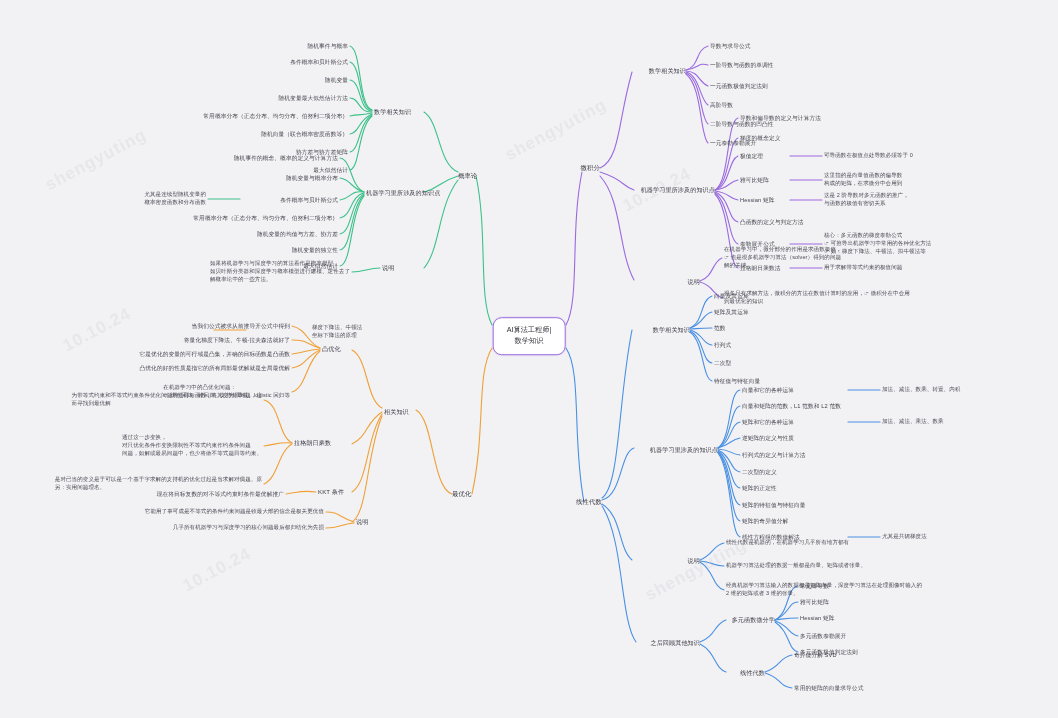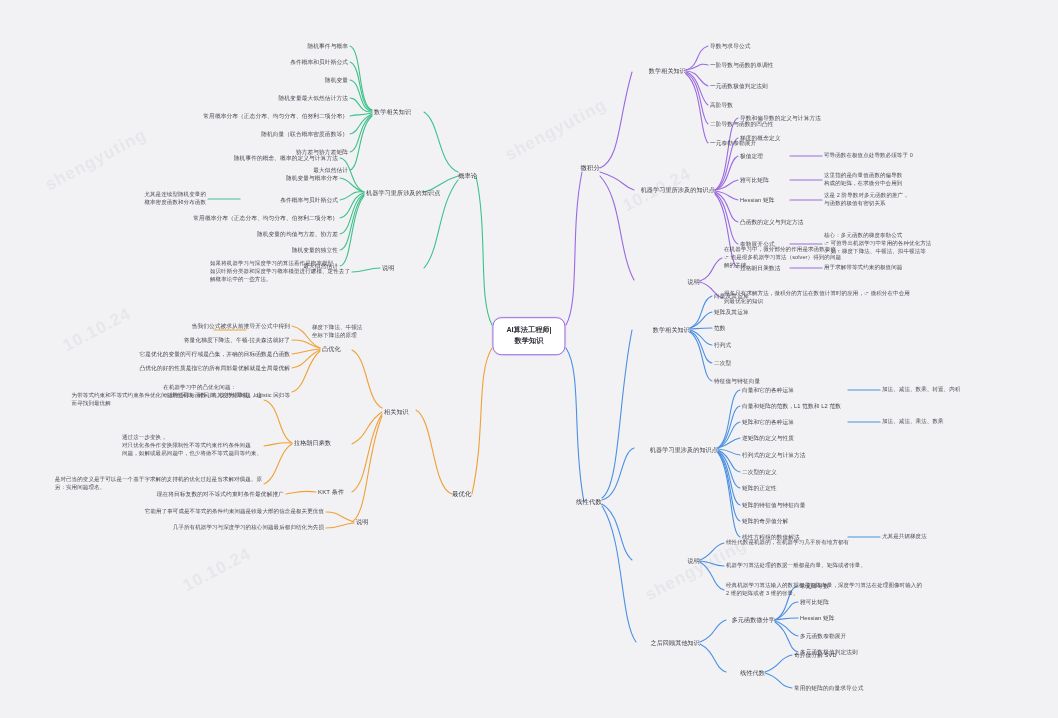--- a/index.html
+++ b/index.html
@@ -33,21 +33,20 @@
     border:1.2px solid #9b6ae0;
     border-radius:9px;
     background:#ffffff;
     padding:7px 13px;
     text-align:center;
     font-size:7.2px;
     line-height:1.5;
     color:#2f2f38;
     white-space:pre-line;
     box-shadow:0 0 0 1px rgba(155,106,224,.12);
-    font-weight:bold;
   }
   .wm{
     position:absolute;
     color:rgba(120,120,140,.085);
     font-size:17px;
     font-weight:bold;
     transform:rotate(-28deg);
     pointer-events:none;
     white-space:nowrap;
     letter-spacing:1px;

